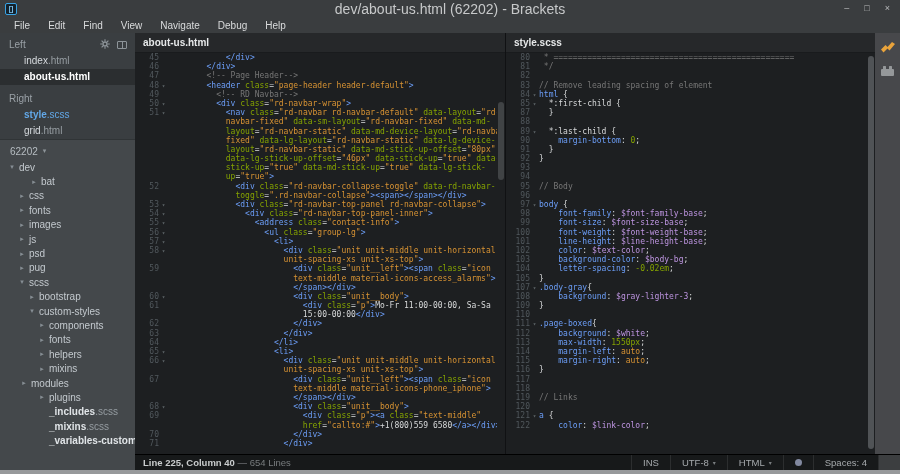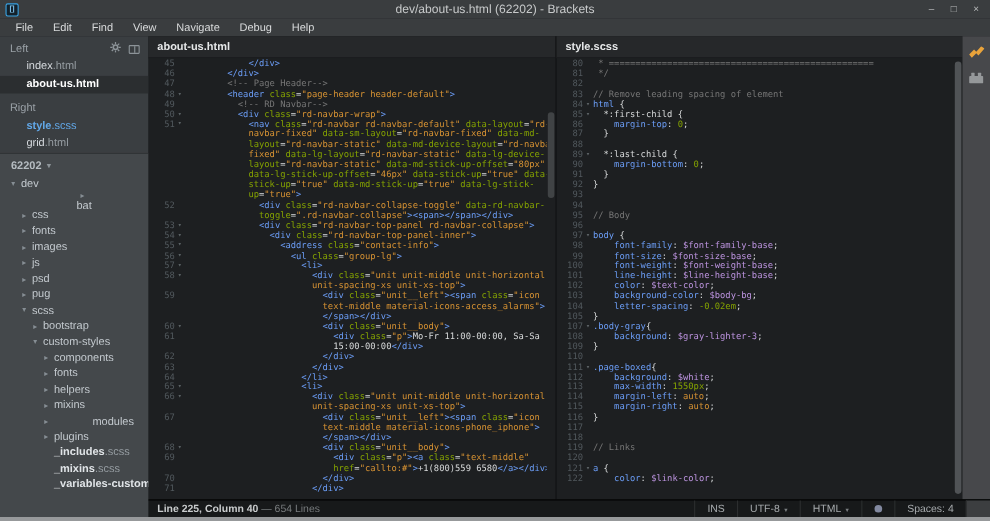--- a/index.html
+++ b/index.html
@@ -4,21 +4,21 @@
 <style>
   * { margin:0; padding:0; box-sizing:border-box; }
   html,body { width:900px; height:474px; overflow:hidden; }
   body { font-family:"Liberation Sans", sans-serif; background:#1d1f21; }
   .app { width:900px; height:474px; display:flex; flex-direction:column; }
 
   
   .titlebar { height:17px; background:#3a3d3f; display:flex; align-items:center; position:relative; flex:0 0 auto; }
   .logo { width:12px; height:12px; margin-left:5px; background:#14222c; border:1px solid #39a3e4; border-radius:2px;
           color:#7fc4ef; font-size:7px; line-height:9px; text-align:center; font-weight:bold; z-index:1; }
-  .title-text { position:absolute; left:0; right:0; text-align:center; font-size:11px; color:#c7c9ca; }
+  .title-text { position:absolute; left:0; right:0; text-align:center; font-size:14px; color:#c7c9ca; }
   .win-controls { margin-left:auto; display:flex; gap:15px; padding-right:10px; z-index:1; color:#b9bbbc; font-size:9px; }
   .win-controls span { cursor:default; line-height:17px; }
 
   
   .menubar { height:16px; background:#3a3d3f; display:flex; align-items:center; padding-left:5px; flex:0 0 auto; }
   .menu-item { padding:0 9px; font-size:10px; color:#d9dbdc; }
 
   
   .bodyrow { flex:1; display:flex; min-height:0; }
 
@@ -30,21 +30,21 @@
   .split-icon { width:10px; height:8px; border:1px solid #8d9499; border-radius:1px; position:relative; }
   .split-icon::after { content:""; position:absolute; left:4px; top:0; bottom:0; width:1px; background:#8d9499; }
   .ws-file { height:16px; line-height:16px; padding-left:24px; font-size:10px; color:#d6dade; white-space:nowrap; }
   .ws-file .ext { color:#969da2; }
   .ws-file.selected { background:#2b2e30; color:#ffffff; font-weight:bold; }
   .ws-file.selected .ext { color:#ffffff; }
   .ws-file.blue { color:#62a8e8; font-weight:bold; }
   .ws-file.blue .ext { color:#62a8e8; font-weight:normal; }
   .ws-gap { height:5px; }
   .project { flex:1; background:#44484b; border-top:1px solid #303436; padding-top:2px; min-height:0; overflow:hidden; }
-  .project-title { height:18px; display:flex; align-items:center; padding-left:10px; font-size:10px; color:#b6bdc2; gap:5px;font-weight:bold; }
+  .project-title { height:18px; display:flex; align-items:center; padding-left:10px; font-size:10px; color:#b6bdc2; gap:5px; }
   .caret-down { font-size:7px; color:#8d9499; }
   .tree-row { height:14.4px; display:flex; align-items:center; font-size:10px; color:#c3c9ce; white-space:nowrap; }
   .tree-arrow { width:8px; font-size:7px; color:#868e94; text-align:center; margin-right:3px; flex:0 0 auto; }
   .tree-file-name { color:#e0e4e7; font-weight:bold; }
   .tree-file-ext { color:#969da2; }
 
   
   .content { flex:1; display:flex; flex-direction:column; min-width:0; }
   .editors { display:flex; flex:1; min-height:0; }
   .pane { width:370px; flex:0 0 auto; display:flex; flex-direction:column; background:#1d1f21; min-height:0; }
@@ -143,21 +143,21 @@
       <div class="project">
         <div class="project-title">
           <span>62202</span>
           <span class="caret-down">▾</span>
         </div>
         <div class="tree">
             <div class="tree-row" style="padding-left: 8px;">
               <span class="tree-arrow">▾</span>
               <span>dev</span>
             </div>
-            <div class="tree-row" style="padding-left: 18px; flex-direction: column;">
+            <div class="tree-row" style="padding-left: 30px;">
               <span class="tree-arrow">▸</span>
               <span>bat</span>
             </div>
             <div class="tree-row" style="padding-left: 18px;">
               <span class="tree-arrow">▸</span>
               <span>css</span>
             </div>
             <div class="tree-row" style="padding-left: 18px;">
               <span class="tree-arrow">▸</span>
               <span>fonts</span>
@@ -199,21 +199,21 @@
               <span>fonts</span>
             </div>
             <div class="tree-row" style="padding-left: 38px;">
               <span class="tree-arrow">▸</span>
               <span>helpers</span>
             </div>
             <div class="tree-row" style="padding-left: 38px;">
               <span class="tree-arrow">▸</span>
               <span>mixins</span>
             </div>
-            <div class="tree-row" style="padding-left: 38px; gap: 35px;">
+            <div class="tree-row" style="padding-left: 20px;">
               <span class="tree-arrow">▸</span>
               <span>modules</span>
             </div>
             <div class="tree-row" style="padding-left: 38px;">
               <span class="tree-arrow">▸</span>
               <span>plugins</span>
             </div>
             <div class="tree-row" style="padding-left: 38px;">
               <span class="tree-arrow"></span>
               <span class="tree-file-name">_includes</span>
@@ -291,21 +291,20 @@
         <div class="pane right">
           <div class="pane-header">style.scss</div>
           <div class="code-area">
             <div class="rows" id="right-rows">
                 <div class="code-row"><div class="gutter"><span class="num">80</span><span class="fold"></span></div><div class="code-text"><span class="tk-txt"> </span><span class="tk-com">* ==================================================</span></div></div>
                 <div class="code-row"><div class="gutter"><span class="num">81</span><span class="fold"></span></div><div class="code-text"><span class="tk-txt"> </span><span class="tk-com">*/</span></div></div>
                 <div class="code-row"><div class="gutter"><span class="num">82</span><span class="fold"></span></div><div class="code-text"></div></div>
                 <div class="code-row"><div class="gutter"><span class="num">83</span><span class="fold"></span></div><div class="code-text"><span class="tk-com">// Remove leading spacing of element</span></div></div>
                 <div class="code-row"><div class="gutter"><span class="num">84</span><span class="fold">▾</span></div><div class="code-text"><span class="tk-sel">html</span><span class="tk-pun"> {</span></div></div>
                 <div class="code-row"><div class="gutter"><span class="num">85</span><span class="fold">▾</span></div><div class="code-text"><span class="tk-txt">  </span><span class="tk-txt">*:first-child</span><span class="tk-pun"> {</span></div></div>
-                <div class="code-row"><div class="gutter"><span class="num">86</span><span class="fold"></span></div><div class="code-text"><span class="tk-txt">    </span><span class="tk-prop">margin-top</span><span class="tk-pun">: </span><span class="tk-num">0</span><span class="tk-pun">;</span></div></div>
                 <div class="code-row"><div class="gutter"><span class="num">87</span><span class="fold"></span></div><div class="code-text"><span class="tk-txt">  </span><span class="tk-pun">}</span></div></div>
                 <div class="code-row"><div class="gutter"><span class="num">88</span><span class="fold"></span></div><div class="code-text"></div></div>
                 <div class="code-row"><div class="gutter"><span class="num">89</span><span class="fold">▾</span></div><div class="code-text"><span class="tk-txt">  </span><span class="tk-txt">*:last-child</span><span class="tk-pun"> {</span></div></div>
                 <div class="code-row"><div class="gutter"><span class="num">90</span><span class="fold"></span></div><div class="code-text"><span class="tk-txt">    </span><span class="tk-prop">margin-bottom</span><span class="tk-pun">: </span><span class="tk-num">0</span><span class="tk-pun">;</span></div></div>
                 <div class="code-row"><div class="gutter"><span class="num">91</span><span class="fold"></span></div><div class="code-text"><span class="tk-txt">  </span><span class="tk-pun">}</span></div></div>
                 <div class="code-row"><div class="gutter"><span class="num">92</span><span class="fold"></span></div><div class="code-text"><span class="tk-pun">}</span></div></div>
                 <div class="code-row"><div class="gutter"><span class="num">93</span><span class="fold"></span></div><div class="code-text"></div></div>
                 <div class="code-row"><div class="gutter"><span class="num">94</span><span class="fold"></span></div><div class="code-text"></div></div>
                 <div class="code-row"><div class="gutter"><span class="num">95</span><span class="fold"></span></div><div class="code-text"><span class="tk-com">// Body</span></div></div>
                 <div class="code-row"><div class="gutter"><span class="num">96</span><span class="fold"></span></div><div class="code-text"></div></div>

